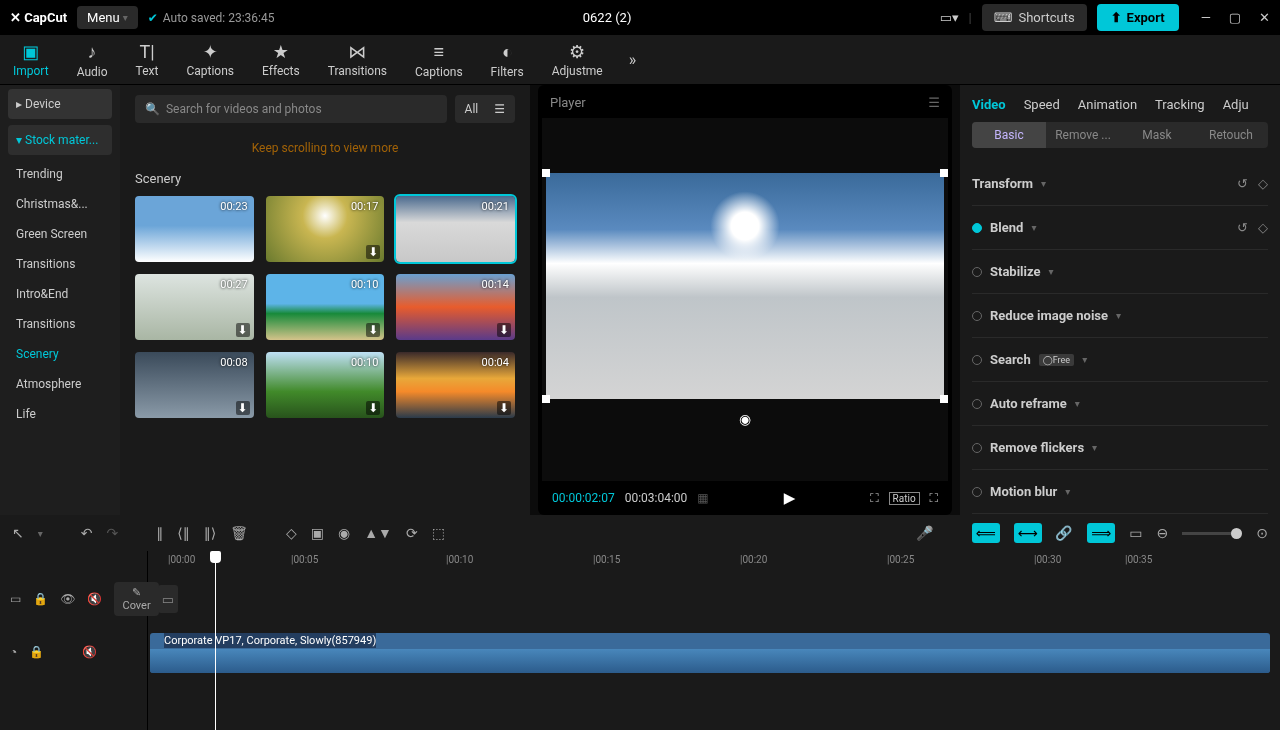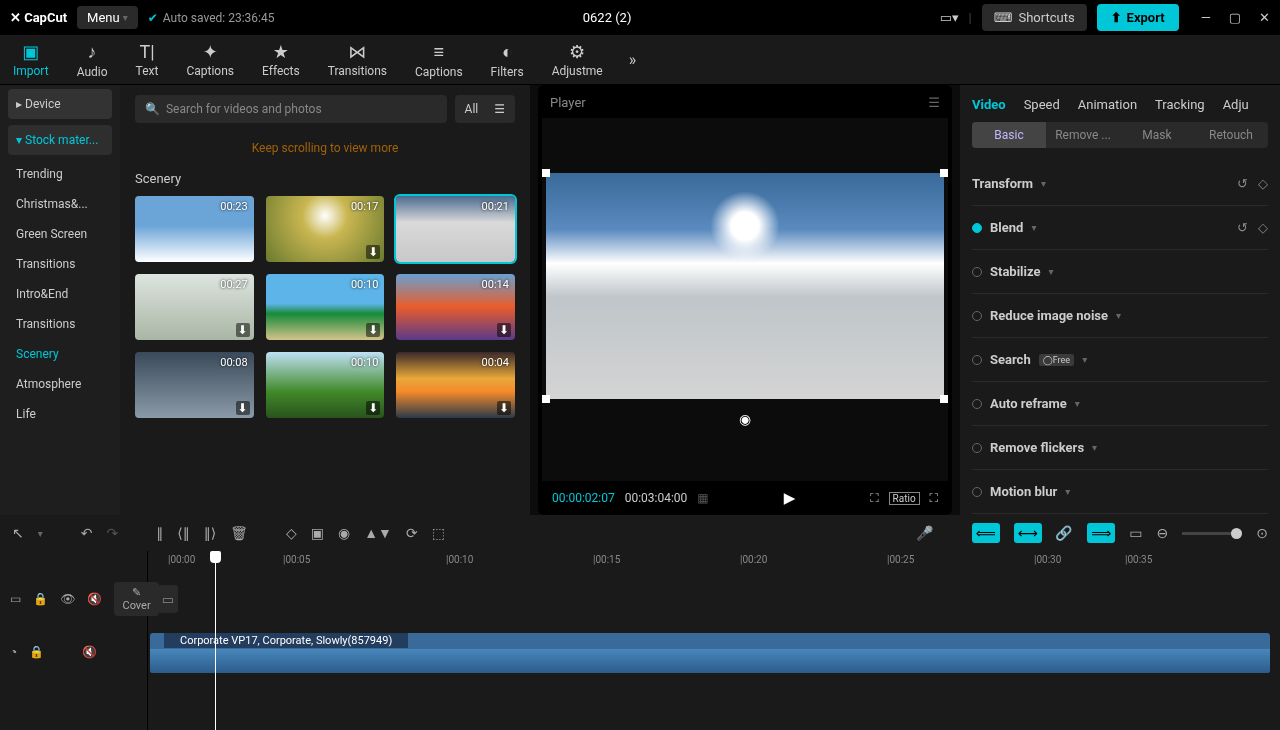--- a/index.html
+++ b/index.html
@@ -82,21 +82,21 @@
 .cover { background:#2a2a2a; border-radius:4px; padding:4px 8px; text-align:center; font-size:11px;}
 .tl-right { flex:1; position:relative;}
 .ruler { height:20px; display:flex; position:relative;}
 .tick { position:absolute; font-size:10px; color:#888; top:3px;}
 .playhead { position:absolute; top:0; left:67px; width:1px; height:100%; background:#fff;}
 .playhead::before {content:'';position:absolute;top:0;left:-5px;width:11px;height:12px;background:#fff;border-radius:2px 2px 4px 4px;}
 .track-row { height:32px;}
 .track-row.tall { height:56px; position:relative;}
 .clip-placeholder { position:absolute; left:10px; top:14px; width:20px; height:28px; background:#2a2a2a; border-radius:3px; color:#888; display:flex; align-items:center; justify-content:center;}
 .audio-clip { position:absolute; left:2px; right:10px; top:0; height:40px; background:#3a6a9a; border-radius:3px; overflow:hidden;}
-.audio-label { position:absolute; top:0; left:14px; color:#fff; font-size:11px; background:rgba(30,50,80,0.8); padding:1px 16px;}
+.audio-label { position:absolute; top:0; left:14px; color:#fff; font-size:11px; background:rgba(30,50,80,0.8); padding:1px 0;}
 .wave { position:absolute; bottom:0; left:0; right:0; height:24px; background:linear-gradient(#4a8abf,#2a5a8a); opacity:0.9;}
 </style>
 </head>
 <body>
 
 <div class="topbar">
  <span class="logo">✕ <span>CapCut</span></span>
  <div class="menubtn">
       <span>Menu</span> 
       <span class="chev">▾</span>
@@ -374,21 +374,21 @@
     <div class="tl-row" style="height:50px">
       <span>◔</span>
       <span>🔒</span>
       <span style="width:14px"></span>
       <span>🔇</span>
     </div>
   </div>
   <div class="tl-right">
     <div class="ruler" id="ruler">
         <span class="tick" style="left: 20px;">|00:00</span>
-        <span class="tick" style="left: 135px;">|00:05</span>
+        <span class="tick" style="left: 143px;">|00:05</span>
         <span class="tick" style="left: 298px;">|00:10</span>
         <span class="tick" style="left: 445px;">|00:15</span>
         <span class="tick" style="left: 592px;">|00:20</span>
         <span class="tick" style="left: 739px;">|00:25</span>
         <span class="tick" style="left: 886px;">|00:30</span>
         <span class="tick" style="left: 977px;">|00:35</span>
       </div>
     <div class="track-row tall">
        <div class="clip-placeholder">▭</div>
     </div>

